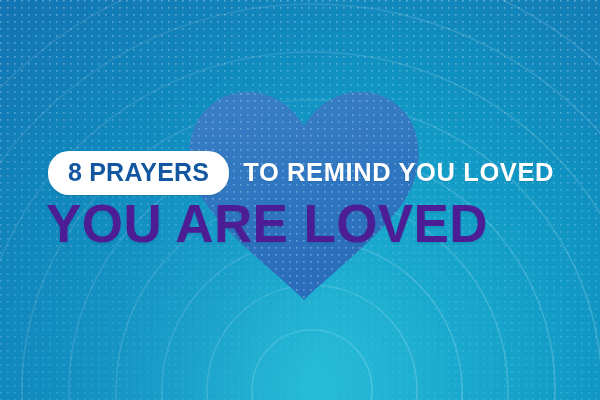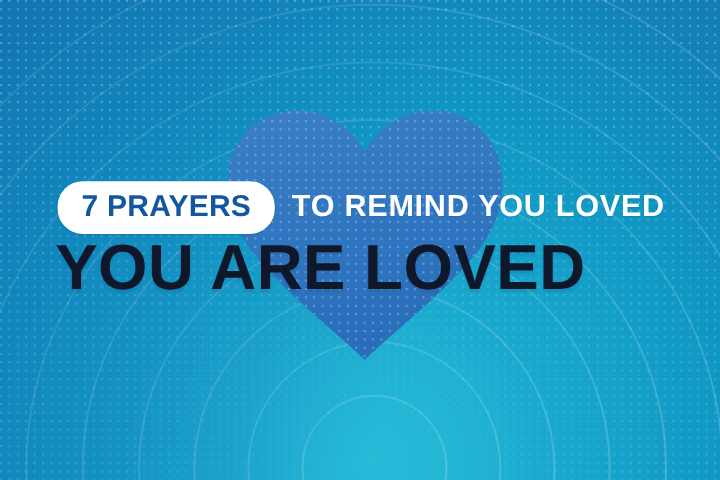--- a/index.html
+++ b/index.html
@@ -97,21 +97,21 @@
     line-height: 1;
     text-shadow: 0 1px 1px rgba(10,70,115,0.18);
   }
   #headline-main {
     position: absolute;
     left: 46px;
     top: 197px;
     font-size: 53px;
     font-weight: 700;
     letter-spacing: 0.4px;
-    color: #0f172a;
+    color: #4c1d95;
     line-height: 1;
     white-space: nowrap;
     text-shadow: 0 2px 2px rgba(10,70,115,0.16);
   }
 </style>
 </head>
 <body>
 
 <div id="banner">
 
@@ -186,21 +186,21 @@
       <g clip-path="url(#heartClip)" opacity="0.5">
         <rect x="0" y="0" width="240" height="220" fill="url(#heartDots)"></rect>
       </g>
     </svg>
   </div>
 
   <div id="copy">
 
     <div id="line1">
       <span id="badge">
-        <span id="badge-label">7 PRAYERS</span>
+        <span id="badge-label">8 PRAYERS</span>
       </span>
       <span id="headline-top">TO REMIND YOU LOVED</span>
     </div>
 
     <div id="headline-main">YOU ARE LOVED</div>
 
   </div>
 
 </div>
 

